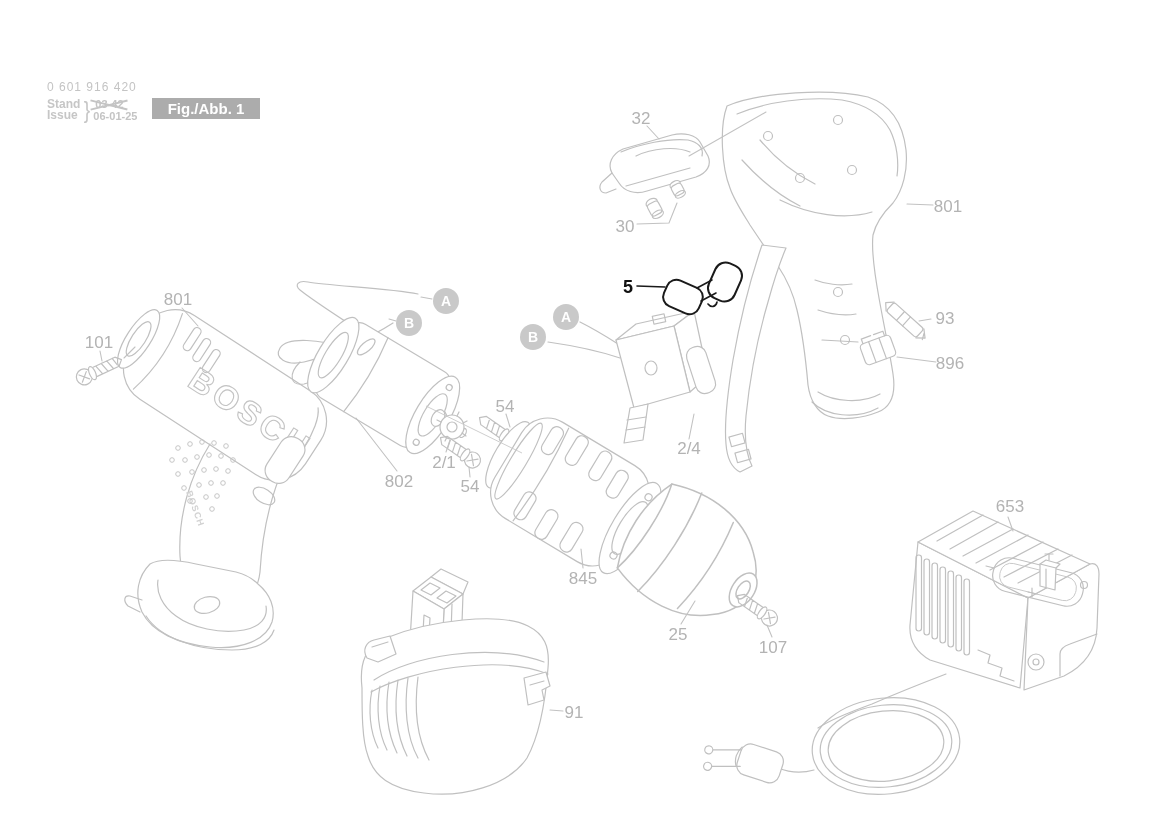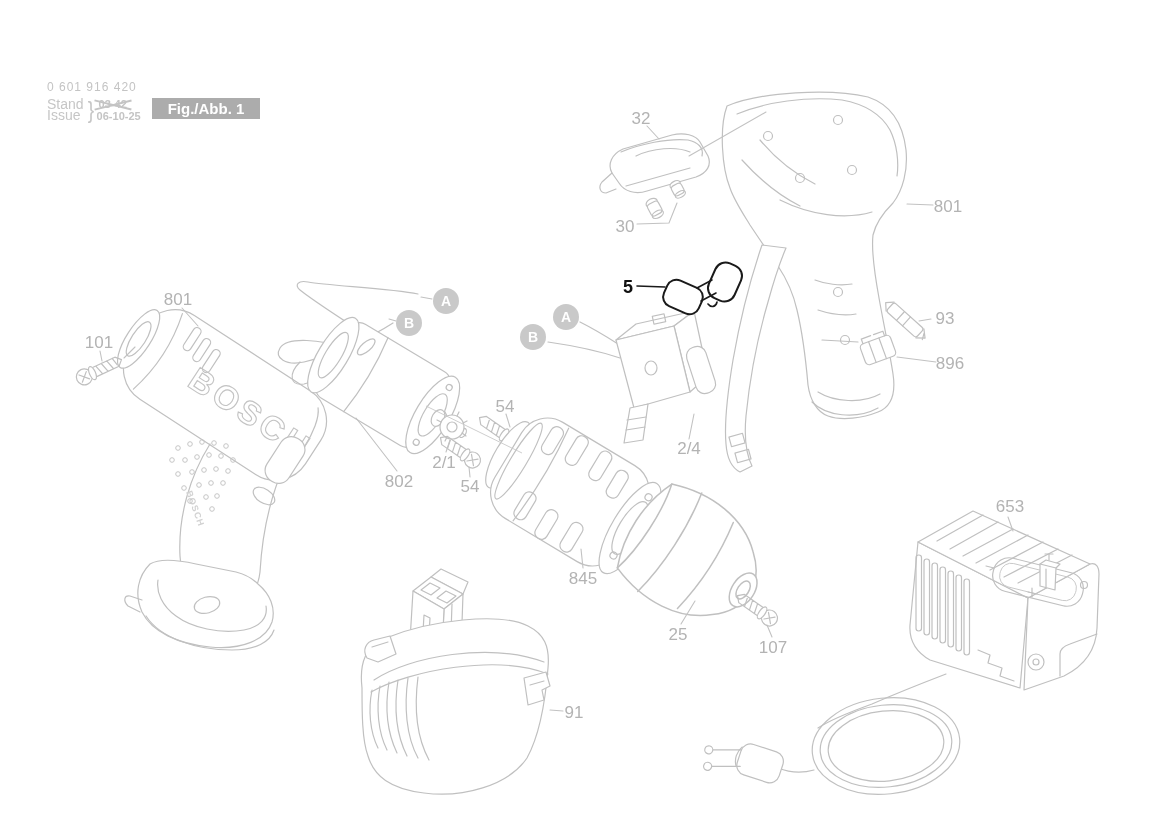--- a/index.html
+++ b/index.html
@@ -2,21 +2,21 @@
 <html><head>
 <meta charset="utf-8">
 <style>
   html,body{margin:0;padding:0;background:#ffffff;}
   #page{position:relative;width:1168px;height:826px;background:#ffffff;overflow:hidden;
         font-family:"Liberation Sans","DejaVu Sans",sans-serif;margin-top:40px;}
   
   .hdr{position:absolute;left:47px;top:40px;color:#c2c2c2;}
   .type-no{font-size:12px;letter-spacing:1px;color:#c4c4c4;}
   .rev{display:flex;align-items:center;margin-top:2px;color:#c6c6c6;}
-  .rev-words{font-size:14px;line-height:11px;}
+  .rev-words{font-size:12px;line-height:11px;font-weight:bold;}
   .brace{font-size:24px;font-weight:200;margin:0 2px 0 3px;transform:scaleX(.8);color:#c6c6c6;}
   .rev-dates{font-size:11px;line-height:12px;color:#c4c4c4;font-weight:bold;}
   .strike{position:relative;display:inline-block;padding:0 2px;}
   .strike::before,.strike::after{content:"";position:absolute;left:-3px;right:-3px;top:50%;
         height:1.5px;background:#c4c4c4;}
   .strike::before{transform:rotate(14deg);}
   .strike::after{transform:rotate(-14deg);}
   .badge{position:absolute;left:152px;top:58px;width:108px;height:21px;background:#acacac;
         color:#ffffff;font-size:15px;font-weight:bold;text-align:center;line-height:21px;}
   
@@ -46,21 +46,21 @@
   <div class="hdr">
     <div class="type-no">0 601 916 420</div>
     <div class="rev">
       <div class="rev-words">
         <div>Stand</div>
         <div>Issue</div>
       </div>
       <div class="brace">}</div>
       <div class="rev-dates">
         <div class="strike">03-42</div>
-        <div>06-10-25</div>
+        <div>06-01-25</div>
       </div>
     </div>
   </div>
   <div class="badge">Fig./Abb. 1</div>
 
   <svg width="1168" height="826" viewBox="0 0 1168 826">
 
     <g>
       <g transform="translate(225,355) rotate(33)">
         <rect class="fw" x="-105" y="-50" width="210" height="100" rx="36"></rect>

